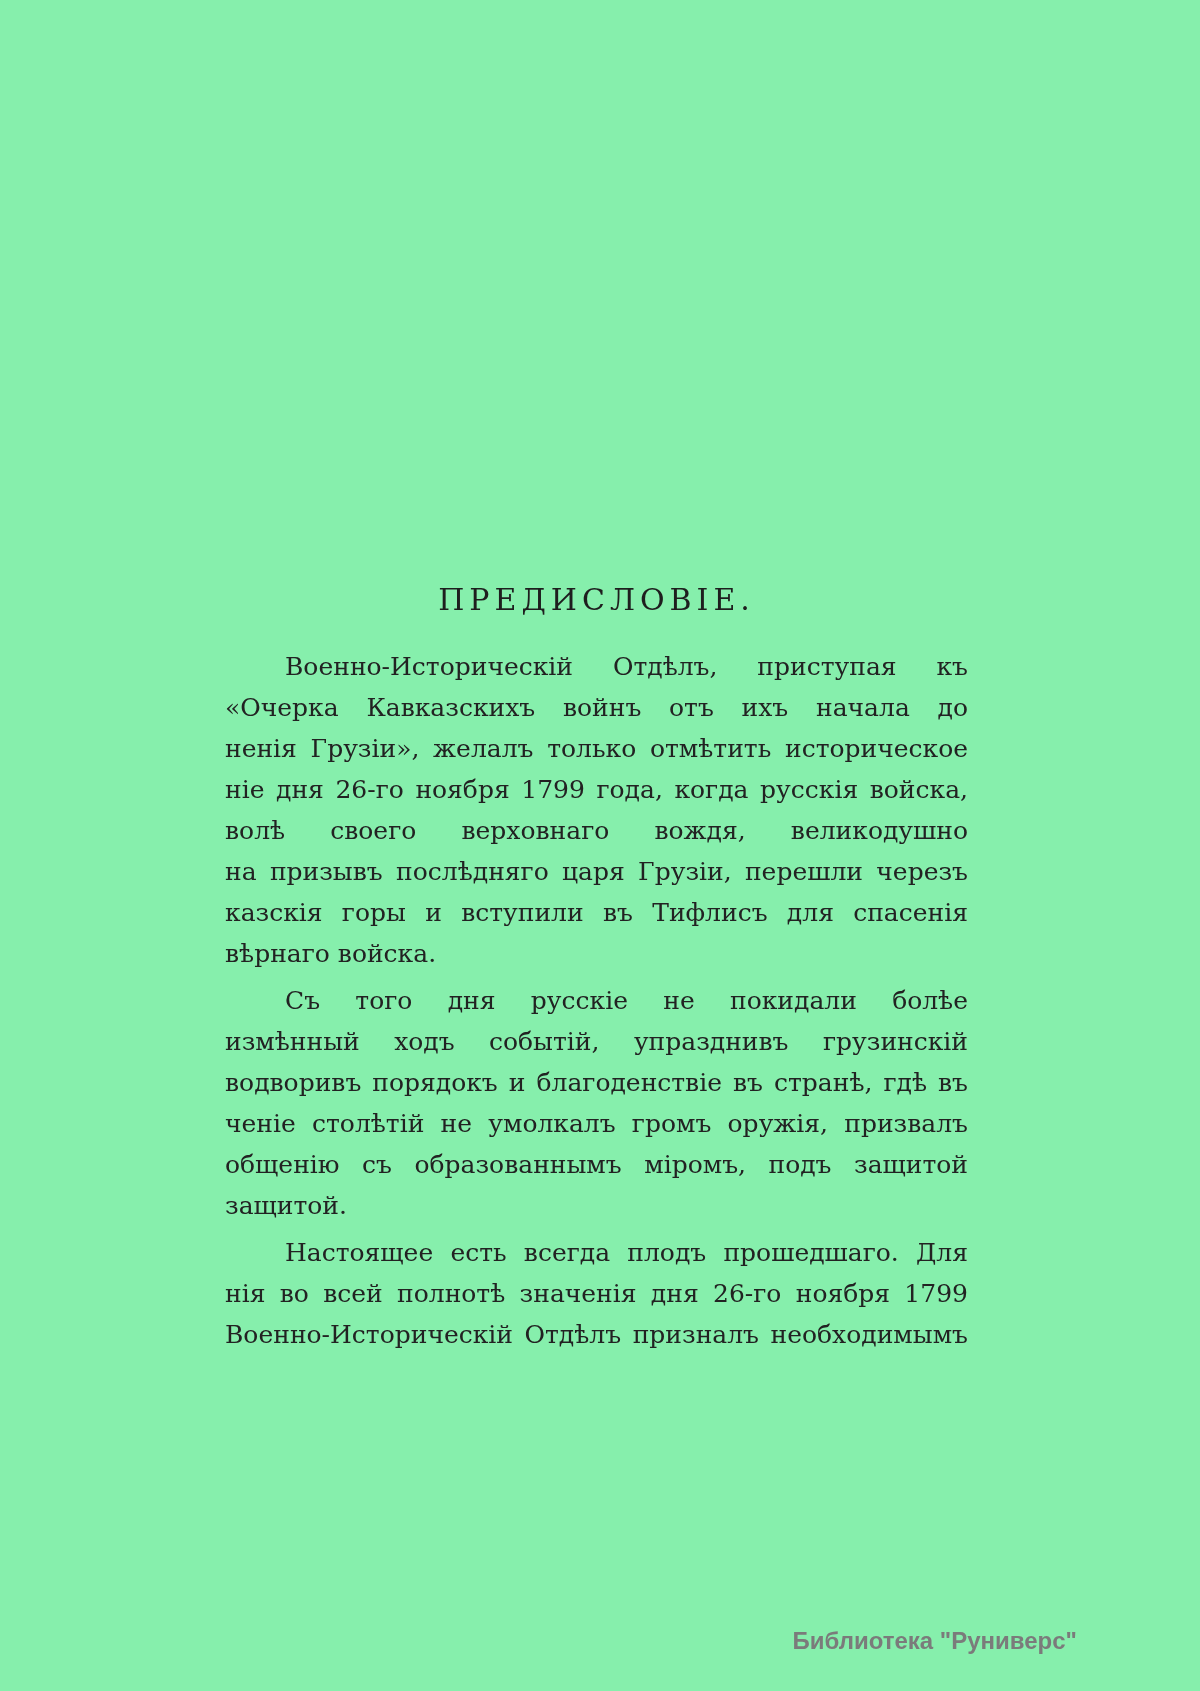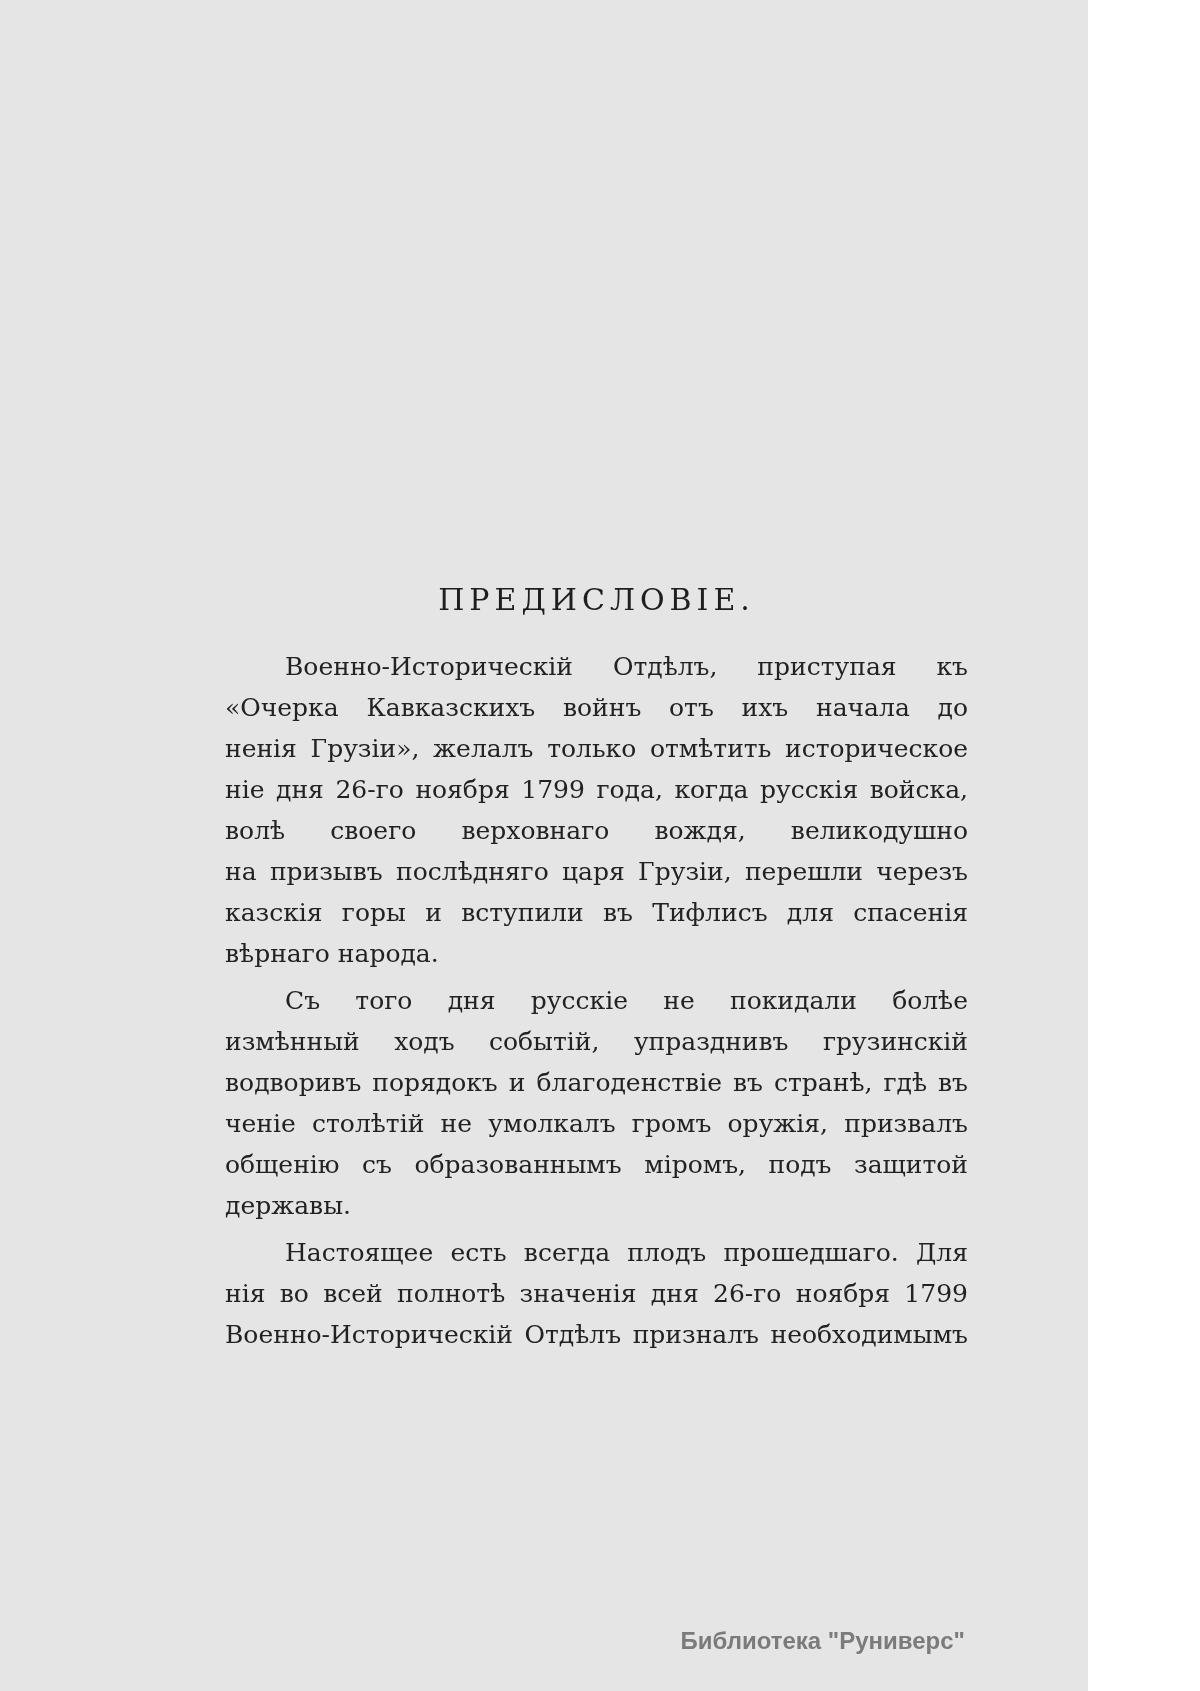--- a/index.html
+++ b/index.html
@@ -2,23 +2,23 @@
 <html><head>
 <meta charset="utf-8">
 <style>
   html, body {
     margin: 0;
     padding: 0;
     background: #ffffff;
   }
   .page {
     position: relative;
-    width: 1088px;
+    width: 1200px;
     height: 1691px;
-    background: #e5e5e5;
+    background: #86efac;
     font-family: "DejaVu Serif", serif;
     color: #222222;
     overflow: hidden;
   }
   .title {
     position: absolute;
     top: 582px;
     left: 225px;
     width: 743px;
     margin: 0;
@@ -72,30 +72,30 @@
   <div class="text-block">
 
     <div class="para">
       <div class="line indent">Военно-Историческій Отдѣлъ, приступая къ изданію</div>
       <div class="line">«Очерка Кавказскихъ войнъ отъ ихъ начала до присоеди-</div>
       <div class="line">ненія Грузіи», желалъ только отмѣтить историческое значе-</div>
       <div class="line">ніе дня 26-го ноября 1799 года, когда русскія войска, по</div>
       <div class="line">волѣ своего верховнаго вождя, великодушно отозвавшагося</div>
       <div class="line">на призывъ послѣдняго царя Грузіи, перешли черезъ Кав-</div>
       <div class="line">казскія горы и вступили въ Тифлисъ для спасенія едино-</div>
-      <div class="line end">вѣрнаго народа.</div>
+      <div class="line end">вѣрнаго войска.</div>
     </div>
 
     <div class="para">
       <div class="line indent">Съ того дня русскіе не покидали болѣе Закавказья. Не-</div>
       <div class="line">измѣнный ходъ событій, упразднивъ грузинскій престолъ и</div>
       <div class="line">водворивъ порядокъ и благоденствіе въ странѣ, гдѣ въ те-</div>
       <div class="line">ченіе столѣтій не умолкалъ громъ оружія, призвалъ наро-</div>
       <div class="line">общенію съ образованнымъ міромъ, подъ защитой русской</div>
-      <div class="line end">державы.</div>
+      <div class="line end">защитой.</div>
     </div>
 
     <div class="para">
       <div class="line indent">Настоящее есть всегда плодъ прошедшаго. Для выясне-</div>
       <div class="line">нія во всей полнотѣ значенія дня 26-го ноября 1799 года,</div>
       <div class="line">Военно-Историческій Отдѣлъ призналъ необходимымъ ука-</div>
     </div>
 
   </div>
 

